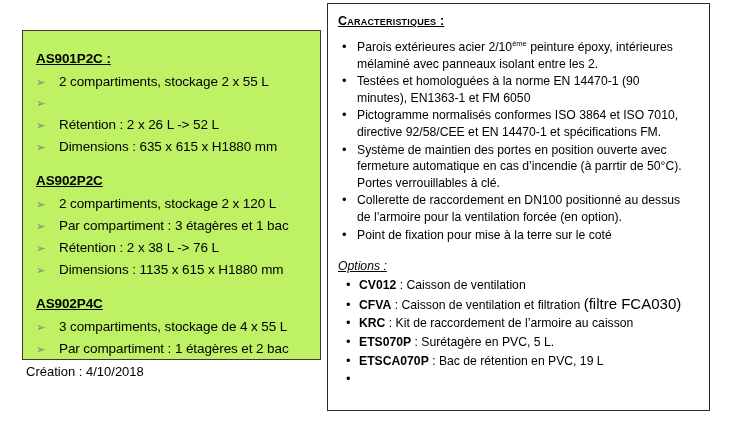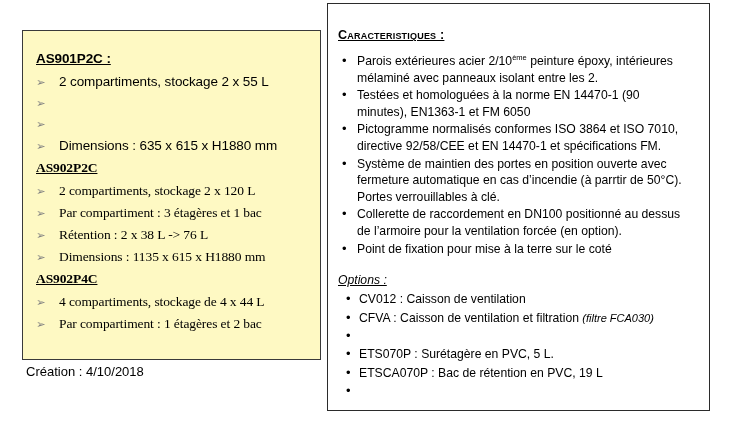--- a/index.html
+++ b/index.html
@@ -17,43 +17,42 @@
   }
 
   
   #left-panel {
     position: absolute;
     left: 22px;
     top: 30px;
     width: 299px;
     height: 330px;
     border: 1.5px solid #3a3a3a;
-    background: #fef9c3;
+    background: #bef264;
     box-sizing: border-box;
     overflow: hidden;
     z-index: 1;
   }
   .product-block {
     padding: 0 0 0 13px;
   }
   #product-list {
     padding-top: 19px;
   }
   .product-heading {
     font-size: 13.5px;
     font-weight: bold;
     text-decoration: underline;
     white-space: nowrap;
     line-height: 17px;
     margin-bottom: 4px;
     letter-spacing: -0.1px;
   }
   .product-block + .product-block {
-    margin-top: 2px;
-    font-family: Liberation Serif, serif;
+    margin-top: 14px;
   }
   .spec-list {
     list-style: none;
     margin: 0;
     padding: 0;
   }
   .spec-item {
     display: flex;
     align-items: baseline;
     font-size: 13.5px;
@@ -90,21 +89,21 @@
     position: absolute;
     left: 327px;
     top: 3px;
     width: 383px;
     height: 408px;
     border: 1.6px solid #2b2b2b;
     background: #ffffff;
     box-sizing: border-box;
     overflow: hidden;
     z-index: 5;
-    padding: 23px 12px 0 10px;
+    padding: 9px 12px 0 10px;
   }
   #carac-heading {
     font-size: 12.6px;
     font-weight: bold;
     text-decoration: underline;
     font-variant: small-caps;
     letter-spacing: 0.2px;
     line-height: 17px;
     margin-bottom: 9px;
     white-space: nowrap;
@@ -166,44 +165,44 @@
     white-space: nowrap;
   }
   .option-dot {
     flex: 0 0 21px;
     width: 21px;
     font-size: 13px;
     padding-left: 8px;
     box-sizing: border-box;
   }
   .option-code {
-    font-weight: normal;
+    font-weight: bold;
   }
   .option-small {
-    font-size: 11px;
-    font-style: italic;
+    font-size: 15px;
   }
 </style>
 </head>
 <body>
 
 <div id="left-panel">
   <div id="product-list">
       <div class="product-block">
         <div class="product-heading">AS901P2C :</div>
         <ul class="spec-list">
           <li class="spec-item">
             <span class="arrow-bullet">➢</span>
             <span class="spec-text">2 compartiments, stockage 2 x 55 L</span>
           </li>
           <li class="spec-item">
             <span class="arrow-bullet">➢</span>
           </li>
           <li class="spec-item">
             <span class="arrow-bullet">➢</span>
+            <span class="spec-text">Rétention : 2 x 26 L -&gt; 52 L</span>
           </li>
           <li class="spec-item">
             <span class="arrow-bullet">➢</span>
             <span class="spec-text">Dimensions : 635 x 615 x H1880 mm</span>
           </li>
         </ul>
       </div>
       <div class="product-block">
         <div class="product-heading">AS902P2C</div>
         <ul class="spec-list">
@@ -223,21 +222,21 @@
             <span class="arrow-bullet">➢</span>
             <span class="spec-text">Dimensions : 1135 x 615 x H1880 mm</span>
           </li>
         </ul>
       </div>
       <div class="product-block">
         <div class="product-heading">AS902P4C</div>
         <ul class="spec-list">
           <li class="spec-item">
             <span class="arrow-bullet">➢</span>
-            <span class="spec-text">4 compartiments, stockage de 4 x 44 L</span>
+            <span class="spec-text">3 compartiments, stockage de 4 x 55 L</span>
           </li>
           <li class="spec-item">
             <span class="arrow-bullet">➢</span>
             <span class="spec-text">Par compartiment : 1 étagères et 2 bac</span>
           </li>
         </ul>
       </div>
     </div>
 </div>
 
@@ -278,20 +277,21 @@
         <li class="option-item">
           <span class="option-dot">•</span>
           <span><span class="option-code">CV012</span><span> : </span><span>Caisson de ventilation</span></span>
         </li>
         <li class="option-item">
           <span class="option-dot">•</span>
           <span><span class="option-code">CFVA</span><span> : </span><span>Caisson de ventilation et filtration </span><span class="option-small">(filtre FCA030)</span></span>
         </li>
         <li class="option-item">
           <span class="option-dot">•</span>
+          <span><span class="option-code">KRC</span><span> : </span><span>Kit de raccordement de l’armoire au caisson</span></span>
         </li>
         <li class="option-item">
           <span class="option-dot">•</span>
           <span><span class="option-code">ETS070P</span><span> : </span><span>Surétagère en PVC, 5 L.</span></span>
         </li>
         <li class="option-item">
           <span class="option-dot">•</span>
           <span><span class="option-code">ETSCA070P</span><span> : </span><span>Bac de rétention en PVC, 19 L</span></span>
         </li>
         <li class="option-item">

